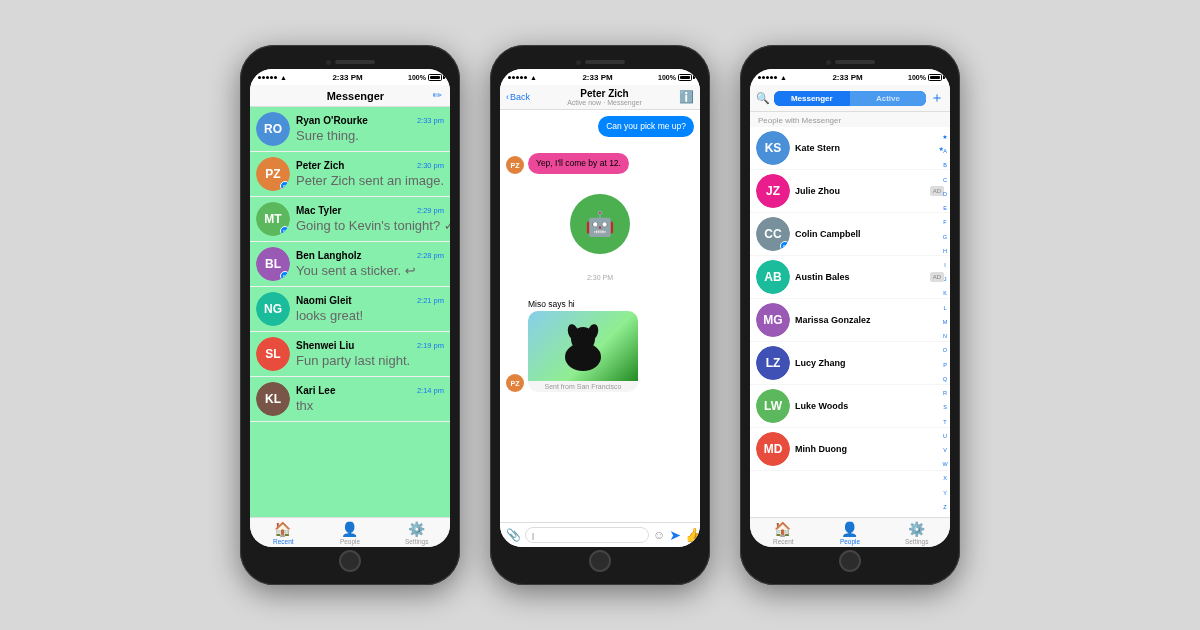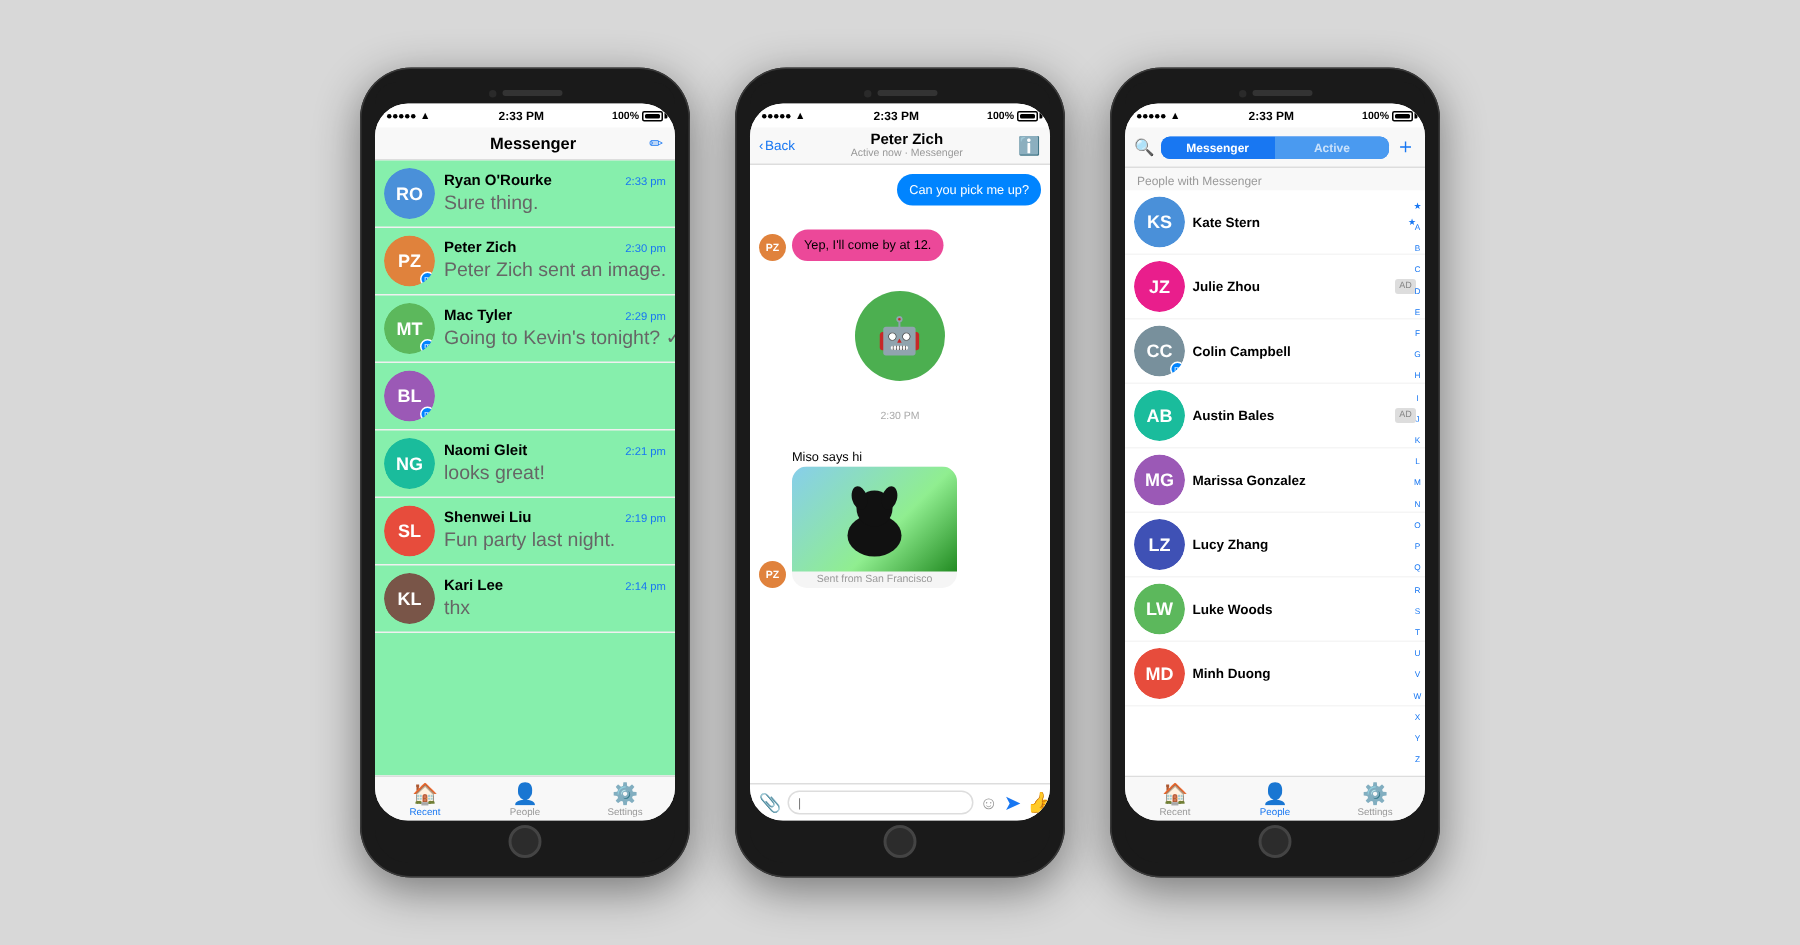--- a/index.html
+++ b/index.html
@@ -394,20 +394,27 @@
             <span class="msg-name">Mac Tyler</span>
             <span class="msg-time">2:29 pm</span>
           </div>
           <span class="msg-preview">Going to Kevin's tonight? ✓</span>
         </div>
       </div>
       <div class="message-item">
         <div class="avatar">
           <div class="avatar-img av-purple">BL</div>
           <div class="messenger-badge">m</div>
+        </div>
+        <div class="msg-content">
+          <div class="msg-name-row">
+            <span class="msg-name">Ben Langholz</span>
+            <span class="msg-time">2:28 pm</span>
+          </div>
+          <span class="msg-preview">You sent a sticker. ↩</span>
         </div>
       </div>
       <div class="message-item">
         <div class="avatar">
           <div class="avatar-img av-teal">NG</div>
         </div>
         <div class="msg-content">
           <div class="msg-name-row">
             <span class="msg-name">Naomi Gleit</span>
             <span class="msg-time">2:21 pm</span>

